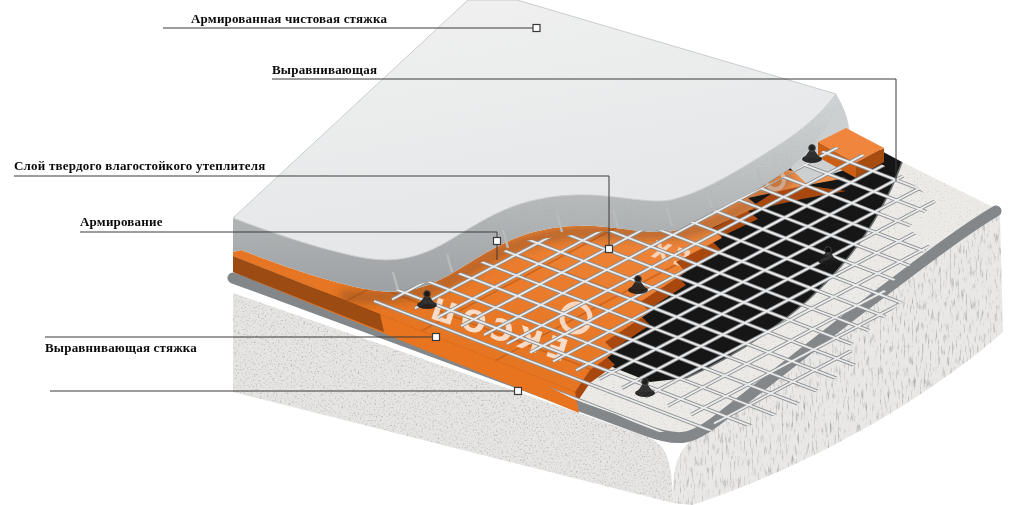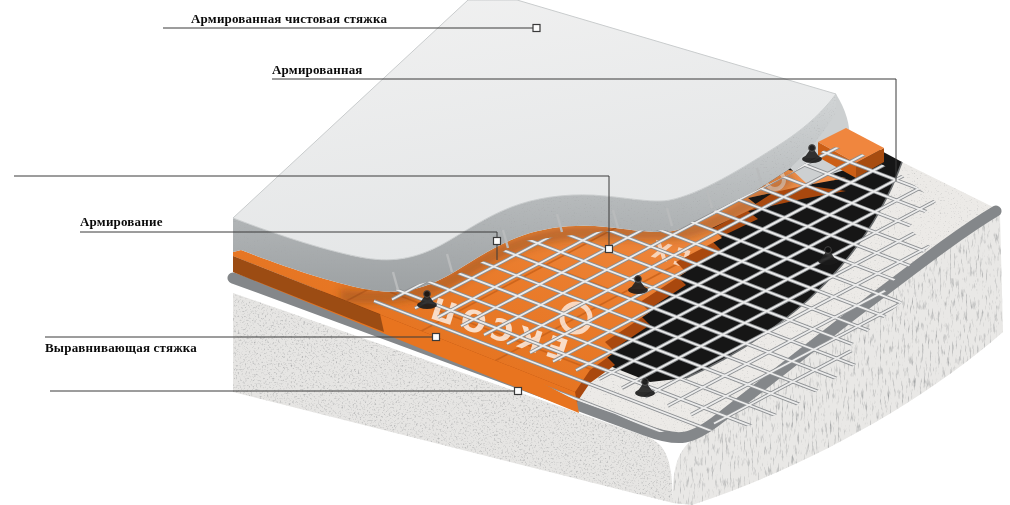--- a/index.html
+++ b/index.html
@@ -268,16 +268,17 @@
   <g fill="#fdfdfd" stroke="#3a3a3a" stroke-width="1.2">
     <rect x="533" y="24.5" width="7" height="7"></rect>
     <rect x="605.5" y="245.5" width="7" height="7"></rect>
     <rect x="493.5" y="237.5" width="7" height="7"></rect>
     <rect x="432.5" y="333.5" width="7" height="7"></rect>
     <rect x="514.5" y="387.5" width="7" height="7"></rect>
   </g>
 </svg>
 
   <div class="lbl" id="lbl-0">Армированная чистовая стяжка</div>
-  <div class="lbl" id="lbl-1">Армированная</div>
+  <div class="lbl" id="lbl-1">Выравнивающая</div>
+  <div class="lbl" id="lbl-2">Слой твердого влагостойкого утеплителя</div>
   <div class="lbl" id="lbl-3">Армирование</div>
   <div class="lbl" id="lbl-4">Выравнивающая стяжка</div>
 </div>
 
 </body></html>

